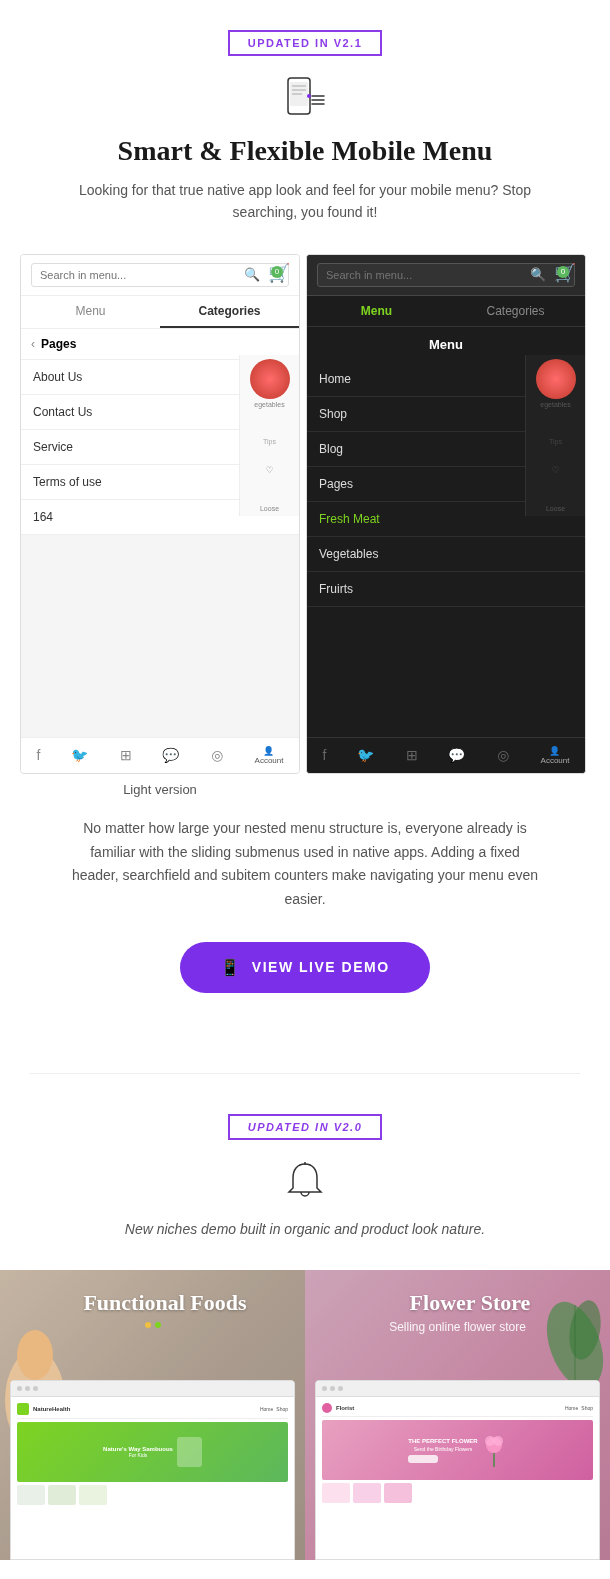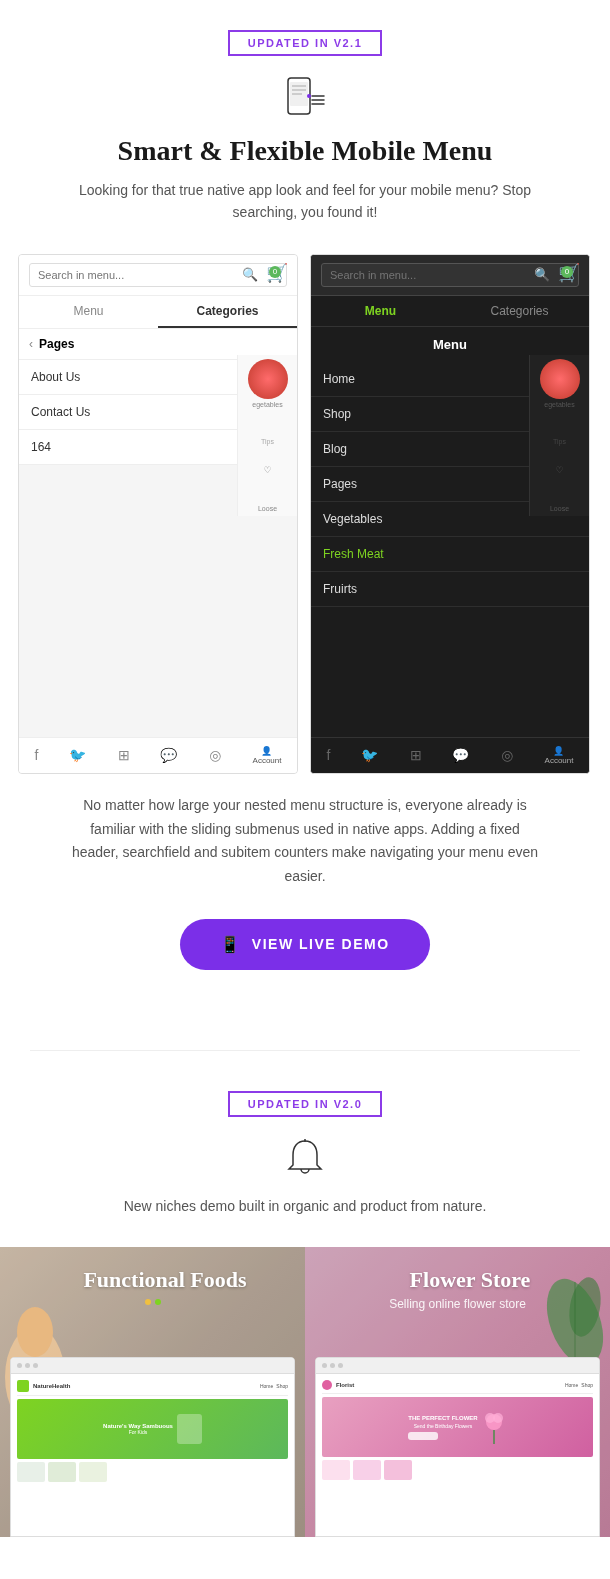--- a/index.html
+++ b/index.html
@@ -39,22 +39,22 @@
       font-size: 14px;
       color: #555;
       line-height: 1.6;
       max-width: 500px;
       margin: 0 auto 30px;
     }
 
     
     .phones-row {
       display: flex;
-      justify-content: flex-end;
-      gap: 12px;
+      justify-content: flex-start;
+      gap: 6px;
       margin-bottom: 12px;
     }
 
     .phone-wrap {
       text-align: center;
     }
 
     .phone-label {
       font-size: 13px;
       color: #555;
@@ -296,20 +296,21 @@
     .divider {
       height: 1px;
       background: #eee;
       margin: 0 30px;
     }
 
     
     .section-niches {
       padding: 40px 20px 0;
       text-align: center;
+      font-style: italic;
     }
 
     
     .store-cards {
       display: flex;
       margin-top: 30px;
     }
 
     .store-card {
       flex: 1;
@@ -481,20 +482,26 @@
           </div>
 
           <div>
             <div class="phone-menu-item">
               <span>About Us</span>
             </div>
             <div class="phone-menu-item">
               <span>Contact Us</span>
             </div>
             <div class="phone-menu-item">
+              <span>Service</span>
+            </div>
+            <div class="phone-menu-item">
+              <span>Terms of use</span>
+            </div>
+            <div class="phone-menu-item">
               <span>164</span>
             </div>
           </div>
 
           <div class="phone-side-product">
             <div class="product-circle"></div>
             <div style="font-size:7px;color:#888;margin-top:2px;">egetables</div>
             <div style="font-size:7px;color:#aaa;margin-top:30px;">Tips</div>
             <div style="margin-top:20px;">♡</div>
             <div style="font-size:7px;margin-top:30px;">Loose</div>
@@ -506,20 +513,21 @@
             <span class="nav-icon">⊞</span>
             <span class="nav-icon">💬</span>
             <span class="nav-icon">◎</span>
             <div class="account-icon-wrap">
               <div>👤</div>
               <div style="font-size:8px;">Account</div>
             </div>
           </div>
         </div>
       </div>
+      <div class="phone-label">Light version</div>
     </div>
 
     <div class="phone-wrap">
       <div class="phone-mockup dark">
         <div class="phone-inner">
 
           <div class="phone-search-bar dark-bg">
             <input class="phone-search-input dark-input" type="text" placeholder="Search in menu..." readonly="" style="">
             <span style="position:absolute;right:38px;top:12px;font-size:13px;color:#666;">🔍</span>
             <div style="position:absolute;right:8px;top:7px;">
@@ -545,25 +553,25 @@
               <span class="count-arrow">4 <span class="arrow">›</span></span>
             </div>
             <div class="phone-menu-item dark-item">
               <span>Blog</span>
               <span class="count-arrow">4 <span class="arrow">›</span></span>
             </div>
             <div class="phone-menu-item dark-item">
               <span>Pages</span>
               <span class="count-arrow">6 <span class="arrow">›</span></span>
             </div>
+            <div class="phone-menu-item green-text">
+              <span>Fresh Meat</span>
+            </div>
             <div class="phone-menu-item dark-item">
               <span>Vegetables</span>
-            </div>
-            <div class="phone-menu-item green-text">
-              <span>Fresh Meat</span>
             </div>
             <div class="phone-menu-item dark-item">
               <span>Fruirts</span>
             </div>
           </div>
 
           <div class="phone-side-product dark-side">
             <div class="product-circle"></div>
             <div style="font-size:7px;color:#555;margin-top:2px;">egetables</div>
             <div style="font-size:7px;color:#444;margin-top:30px;">Tips</div>
@@ -606,21 +614,21 @@
   </div>
 
   <div class="section-icon-svg">
     <svg width="40" height="44" viewBox="0 0 40 44" fill="none" xmlns="http://www.w3.org/2000/svg">
       <path d="M20 4 C12 4 8 10 8 18 L8 28 L4 32 L36 32 L32 28 L32 18 C32 10 28 4 20 4 Z" stroke="#333" stroke-width="1.5" fill="none"></path>
       <path d="M16 32 C16 34.2 17.8 36 20 36 C22.2 36 24 34.2 24 32" stroke="#333" stroke-width="1.5" fill="none"></path>
       <line x1="20" y1="2" x2="20" y2="5" stroke="#333" stroke-width="1.5"></line>
     </svg>
   </div>
 
-  <p class="section-subtitle">New niches demo built in organic and product from nature.</p>
+  <p class="section-subtitle">New niches demo built in organic and product look nature.</p>
 
 </div>
 
 <div class="store-cards">
 
   <div class="store-card foods-card">
     <div class="store-card-overlay"></div>
 
     <div style="position:absolute;left:-10px;top:50px;z-index:1;">
       <svg width="90" height="130" viewBox="0 0 90 130">

